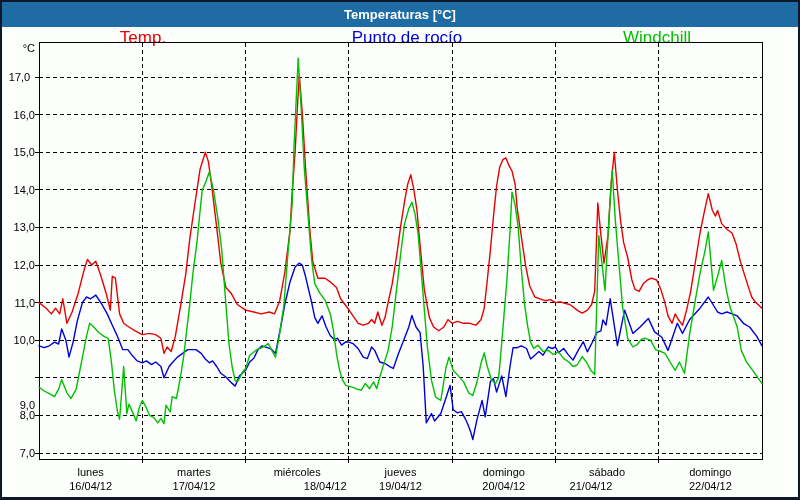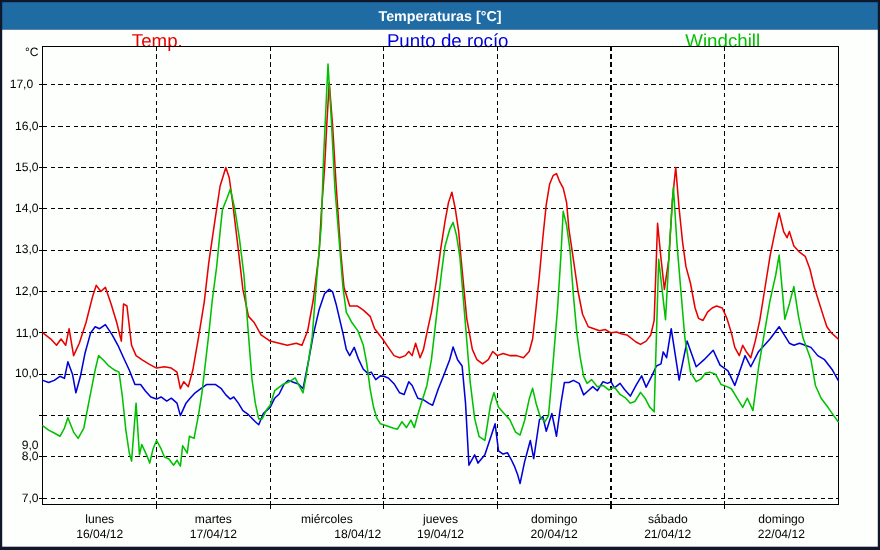--- a/index.html
+++ b/index.html
@@ -109,18 +109,18 @@
         <div class="xlab" style="left: 88.6429px; top: 453px;">16/04/12</div>
         <div class="xlab" style="left: 191.929px; top: 439px;">martes</div>
         <div class="xlab" style="left: 191.929px; top: 453px;">17/04/12</div>
         <div class="xlab" style="left: 295.214px; top: 439px;">miércoles</div>
         <div class="xlab" style="left: 295.214px; top: 453px; margin-left: 28px;">18/04/12</div>
         <div class="xlab" style="left: 398.5px; top: 439px;">jueves</div>
         <div class="xlab" style="left: 398.5px; top: 453px;">19/04/12</div>
         <div class="xlab" style="left: 501.786px; top: 439px;">domingo</div>
         <div class="xlab" style="left: 501.786px; top: 453px;">20/04/12</div>
         <div class="xlab" style="left: 605.071px; top: 439px;">sábado</div>
-        <div class="xlab" style="left: 605px; top: 453px;">21/04/12</div>
+        <div class="xlab" style="left: 589px; top: 453px;">21/04/12</div>
         <div class="xlab" style="left: 708.357px; top: 439px;">domingo</div>
         <div class="xlab" style="left: 708.357px; top: 453px;">22/04/12</div>
       </div>
   </div>
 </div>
 
 </body></html>

